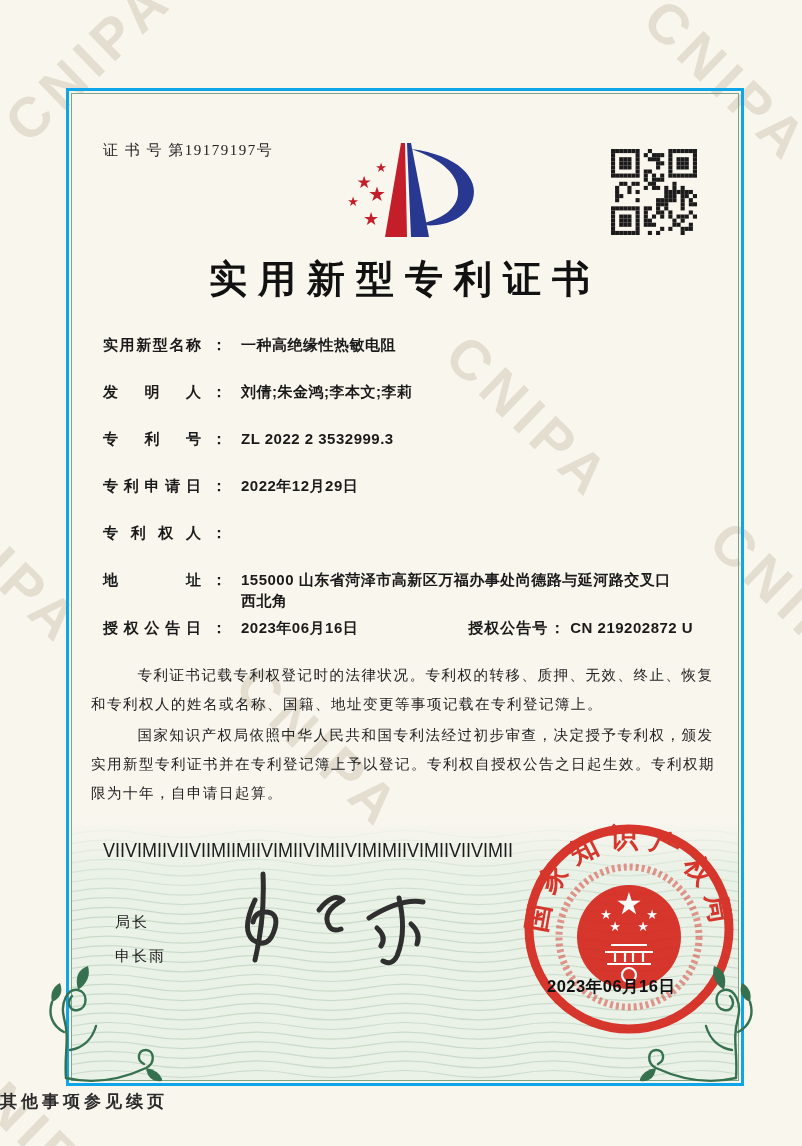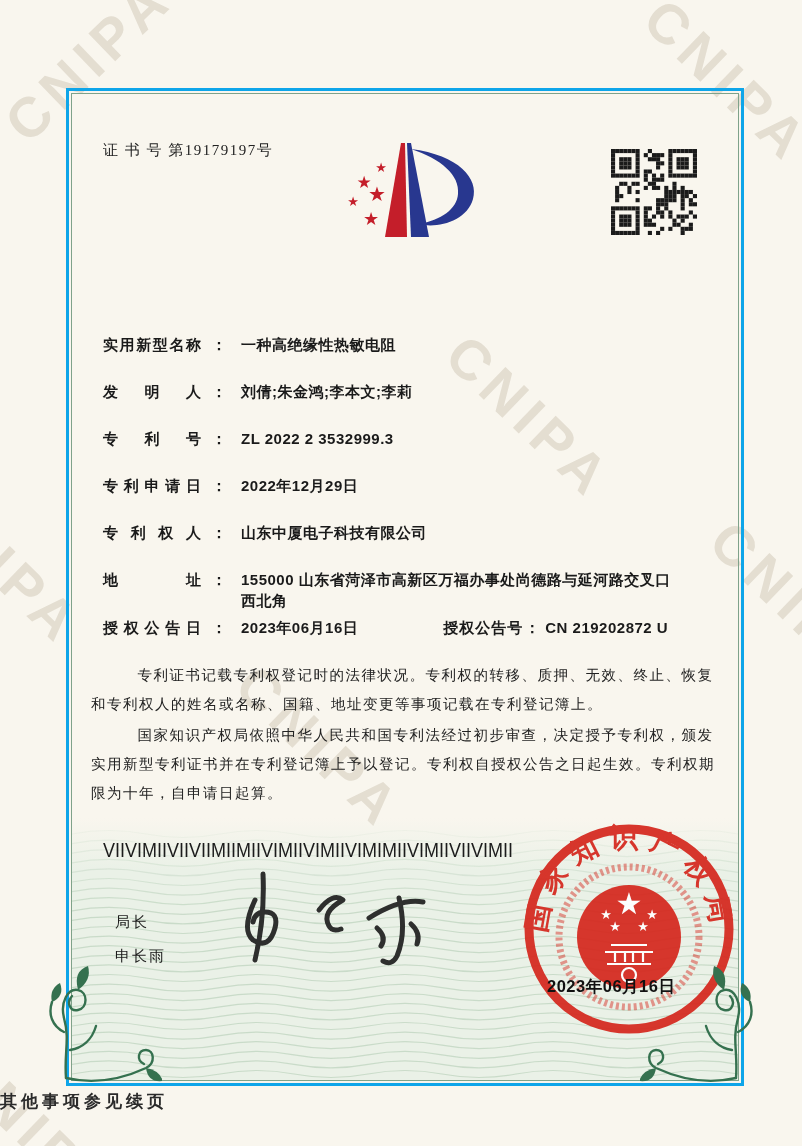--- a/index.html
+++ b/index.html
@@ -46,21 +46,21 @@
     font-size:38px;font-weight:bold;letter-spacing:11px;color:#111;
   }
   
   .fields{position:absolute;left:34px;top:243px;width:616px;font-size:15px;font-weight:600;color:#1a1a1a;}
   .frow{display:flex;align-items:flex-start;margin-bottom:26px;line-height:21px;gap:9px;}
   .flabel{display:inline-block;width:98px;text-align:justify;text-align-last:justify;flex:0 0 98px;}
   .fcolon{flex:0 0 18px;text-align:center;}
   .fvalue{margin-left:4px;letter-spacing:0.5px;}
   .addr-val{max-width:432px;}
   .grant-row{display:flex;margin-bottom:0;}
-  .pair2{display:flex;margin-left:76px;}
+  .pair2{display:flex;margin-left:101px;}
   .pair2 .flabel2{letter-spacing:1px;}
   
   .paras{
     position:absolute;left:22px;top:570px;width:630px;
     font-family:"Liberation Serif","DejaVu Serif",serif;
     font-size:14.5px;line-height:29px;letter-spacing:1.5px;color:#222;
   }
   .paras p{margin:0 0 2px 0;text-indent:3.2em;}
   
   .barcode{
@@ -346,20 +346,21 @@
       <rect x="8" y="80" width="4" height="4" fill="#1b1b1b"></rect>
       <rect x="12" y="80" width="4" height="4" fill="#1b1b1b"></rect>
       <rect x="16" y="80" width="4" height="4" fill="#1b1b1b"></rect>
       <rect x="20" y="80" width="4" height="4" fill="#1b1b1b"></rect>
       <rect x="24" y="80" width="4" height="4" fill="#1b1b1b"></rect>
       <rect x="36" y="80" width="4" height="4" fill="#1b1b1b"></rect>
       <rect x="44" y="80" width="4" height="4" fill="#1b1b1b"></rect>
       <rect x="68" y="80" width="4" height="4" fill="#1b1b1b"></rect>
     </svg>
 
+  <div class="title">实用新型专利证书</div>
 
   <div class="fields">
     <div class="frow">
       <span class="flabel">实用新型名称</span>
       <span class="fcolon">：</span>
       <span class="fvalue">一种高绝缘性热敏电阻</span>
     </div>
     <div class="frow">
       <span class="flabel">发明人</span>
       <span class="fcolon">：</span>
@@ -371,21 +372,20 @@
       <span class="fvalue">ZL 2022 2 3532999.3</span>
     </div>
     <div class="frow">
       <span class="flabel">专利申请日</span>
       <span class="fcolon">：</span>
       <span class="fvalue">2022年12月29日</span>
     </div>
     <div class="frow">
       <span class="flabel">专利权人</span>
       <span class="fcolon">：</span>
-      <span class="fvalue">山东中厦电子科技有限公司</span>
     </div>
     <div class="frow" style="margin-bottom:6px;">
       <span class="flabel">地址</span>
       <span class="fcolon">：</span>
       <span class="fvalue addr-val">155000  山东省菏泽市高新区万福办事处尚德路与延河路交叉口西北角</span>
     </div>
     <div class="frow grant-row">
       <span class="flabel">授权公告日</span>
       <span class="fcolon">：</span>
       <span class="fvalue">2023年06月16日</span>

